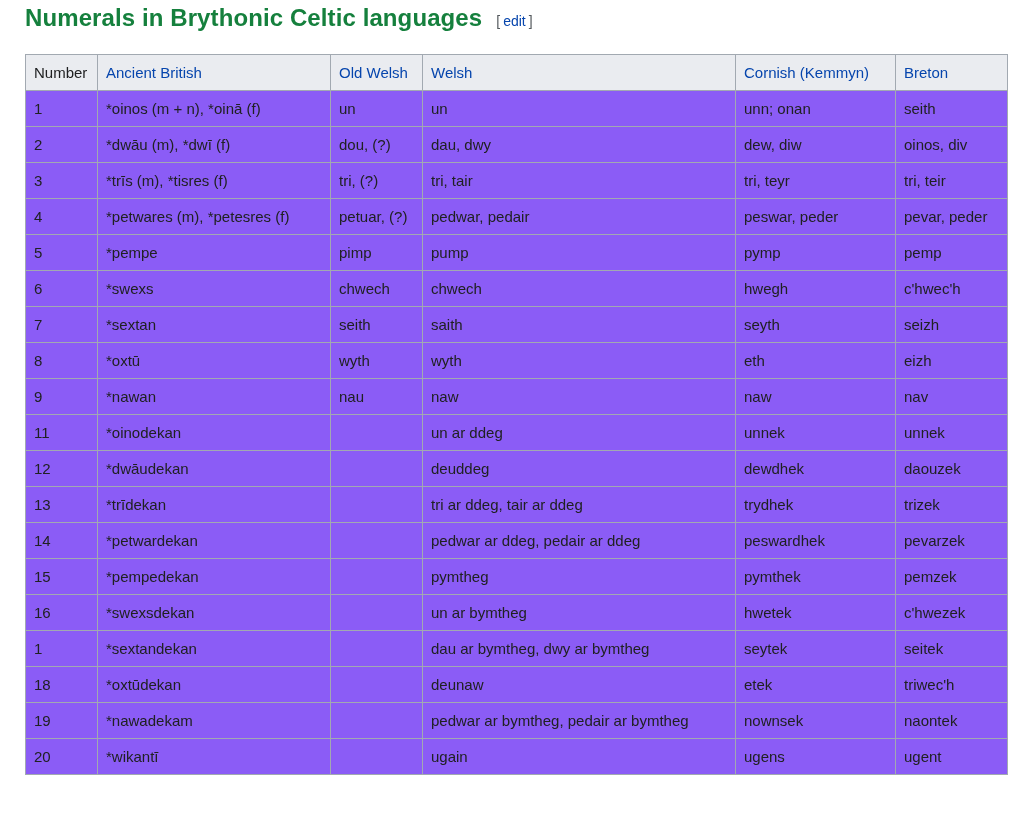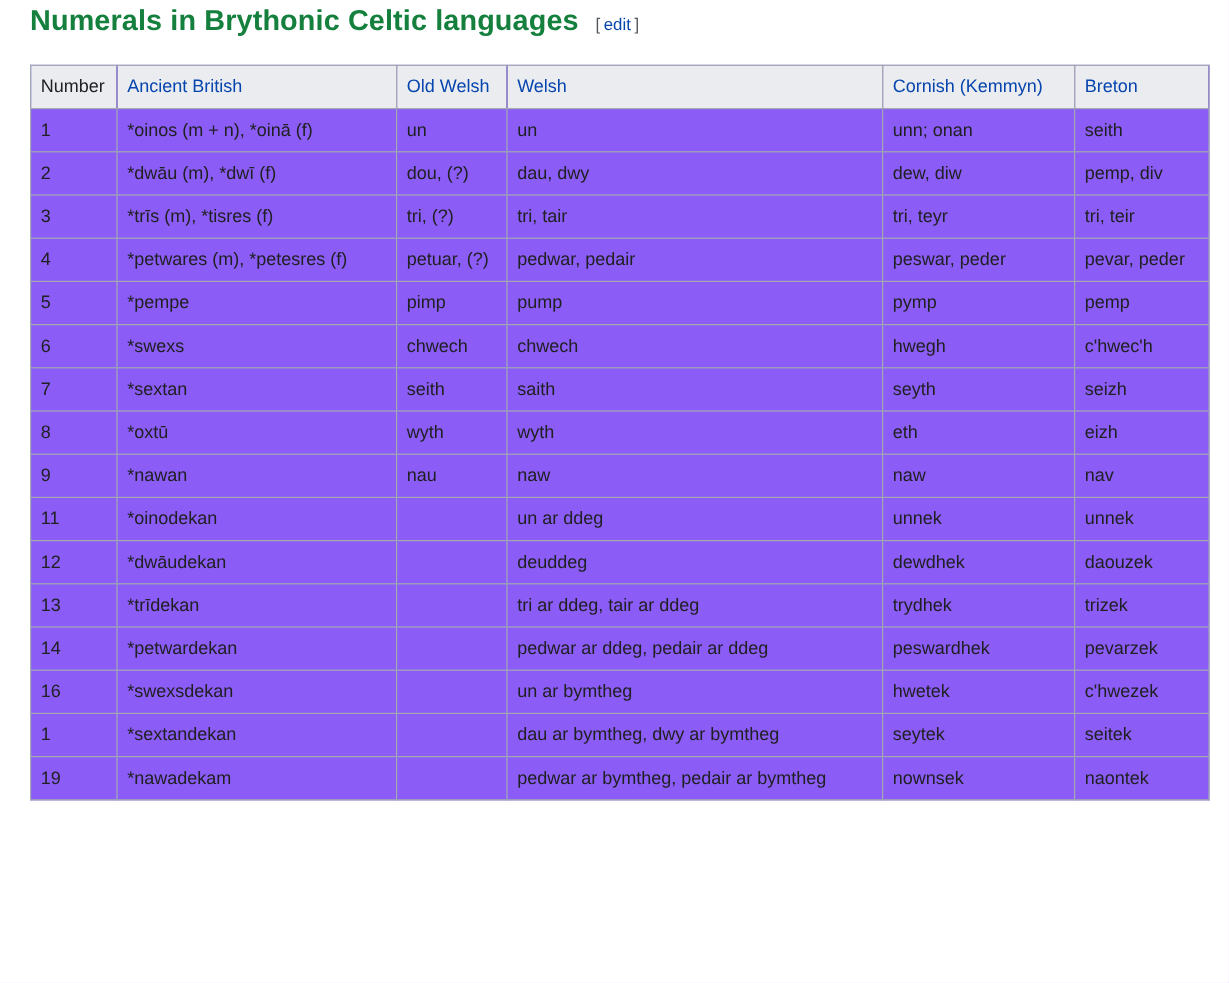--- a/index.html
+++ b/index.html
@@ -104,21 +104,21 @@
         <td>un</td>
         <td>unn; onan</td>
         <td>seith</td>
       </tr>
       <tr>
         <td>2</td>
         <td>*dwāu (m), *dwī (f)</td>
         <td>dou, (?)</td>
         <td>dau, dwy</td>
         <td>dew, diw</td>
-        <td>pemp, div</td>
+        <td>oinos, div</td>
       </tr>
       <tr>
         <td>3</td>
         <td>*trīs (m), *tisres (f)</td>
         <td>tri, (?)</td>
         <td>tri, tair</td>
         <td>tri, teyr</td>
         <td>tri, teir</td>
       </tr>
       <tr>
@@ -195,37 +195,61 @@
       </tr>
       <tr>
         <td>14</td>
         <td>*petwardekan</td>
         <td></td>
         <td>pedwar ar ddeg, pedair ar ddeg</td>
         <td>peswardhek</td>
         <td>pevarzek</td>
       </tr>
       <tr>
+        <td>15</td>
+        <td>*pempedekan</td>
+        <td></td>
+        <td>pymtheg</td>
+        <td>pymthek</td>
+        <td>pemzek</td>
+      </tr>
+      <tr>
         <td>16</td>
         <td>*swexsdekan</td>
         <td></td>
         <td>un ar bymtheg</td>
         <td>hwetek</td>
         <td>c'hwezek</td>
       </tr>
       <tr>
         <td>1</td>
         <td>*sextandekan</td>
         <td></td>
         <td>dau ar bymtheg, dwy ar bymtheg</td>
         <td>seytek</td>
         <td>seitek</td>
       </tr>
       <tr>
+        <td>18</td>
+        <td>*oxtūdekan</td>
+        <td></td>
+        <td>deunaw</td>
+        <td>etek</td>
+        <td>triwec'h</td>
+      </tr>
+      <tr>
         <td>19</td>
         <td>*nawadekam</td>
         <td></td>
         <td>pedwar ar bymtheg, pedair ar bymtheg</td>
         <td>nownsek</td>
         <td>naontek</td>
+      </tr>
+      <tr>
+        <td>20</td>
+        <td>*wikantī</td>
+        <td></td>
+        <td>ugain</td>
+        <td>ugens</td>
+        <td>ugent</td>
       </tr>
     </tbody>
 </table>
 
 </body></html>

